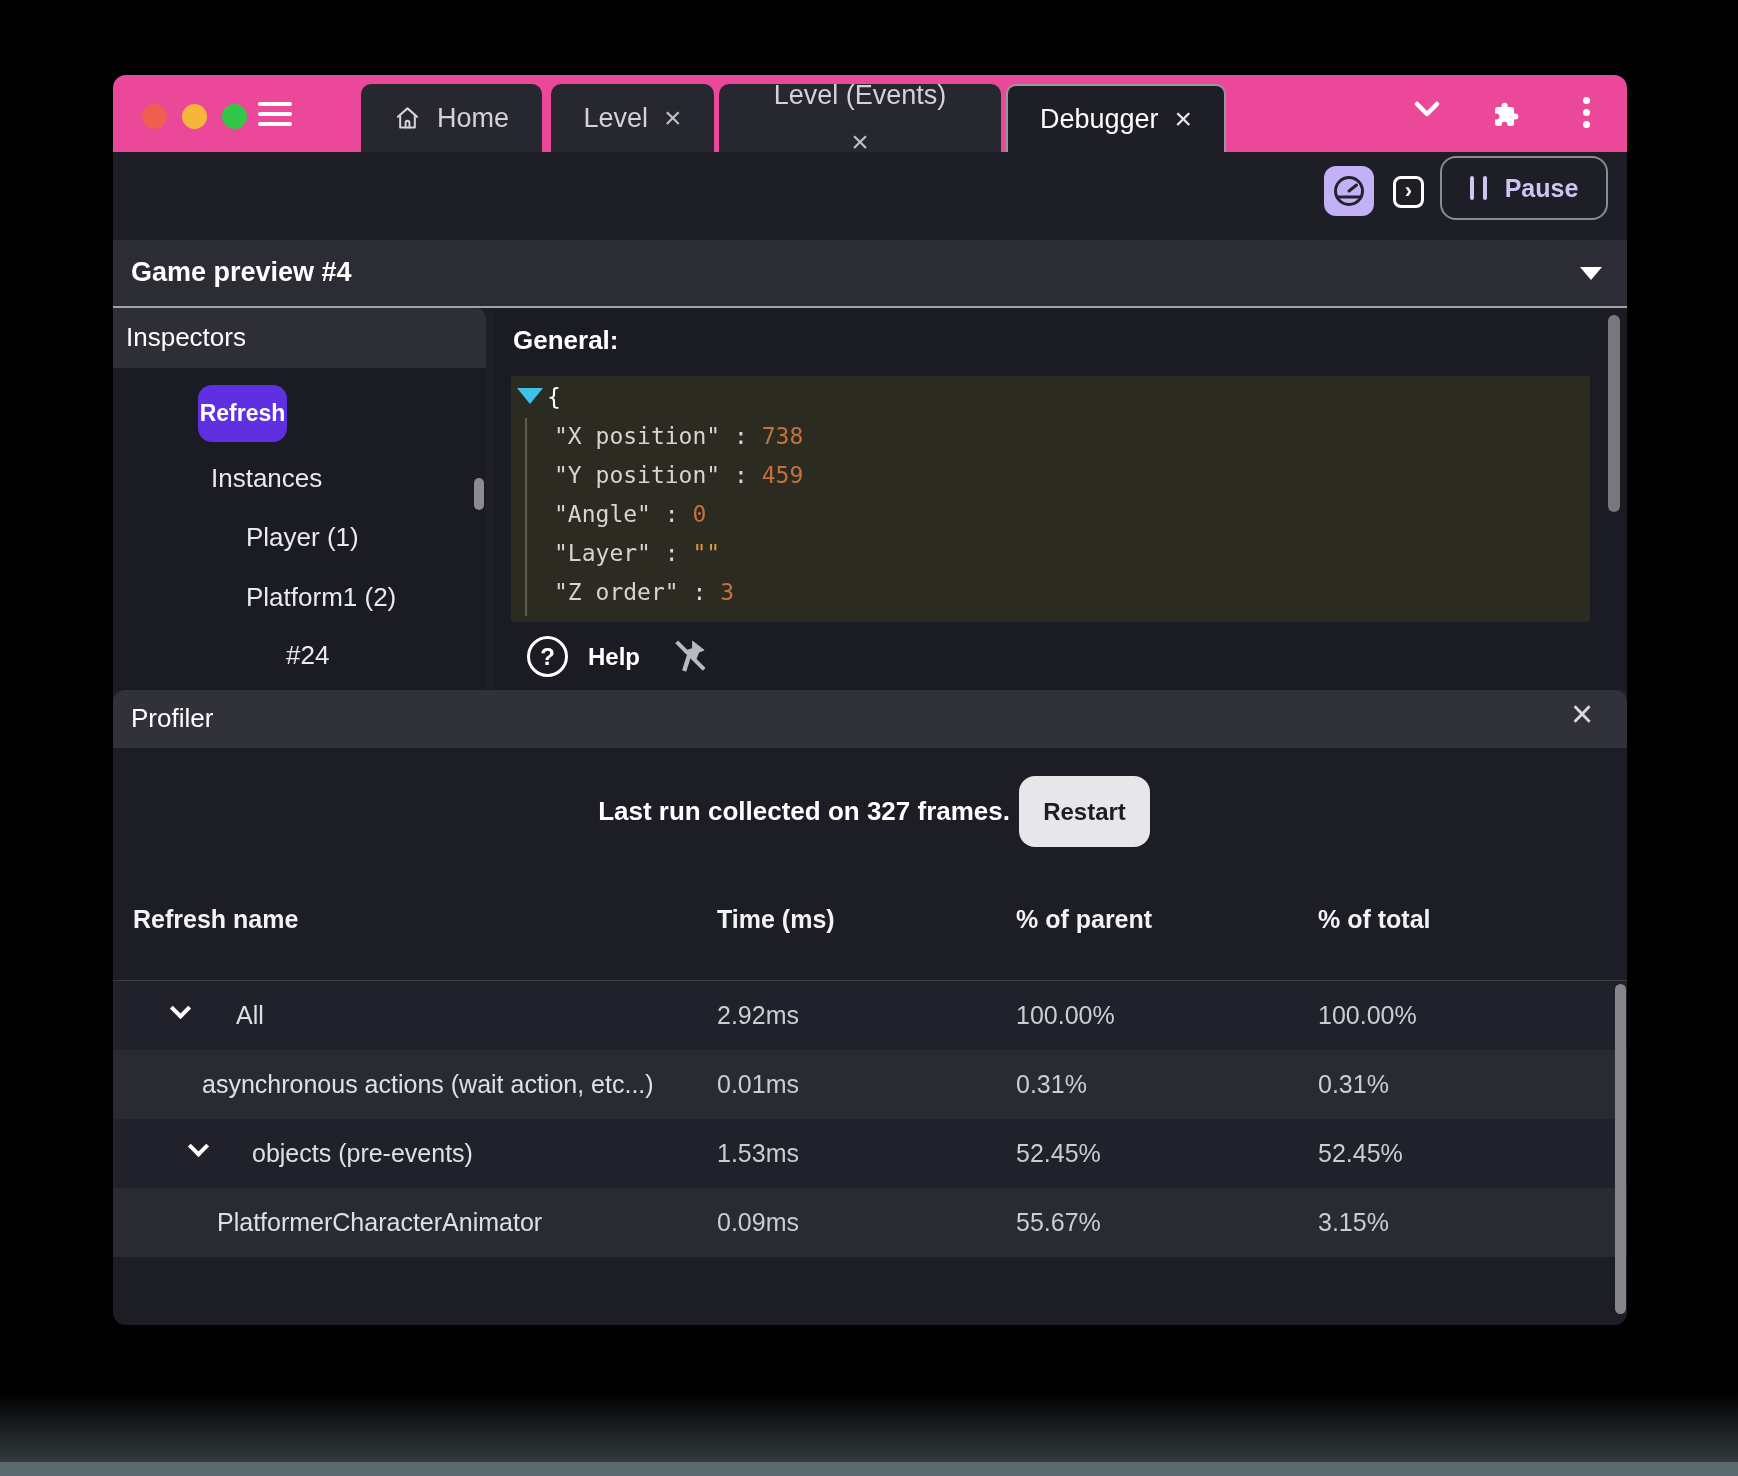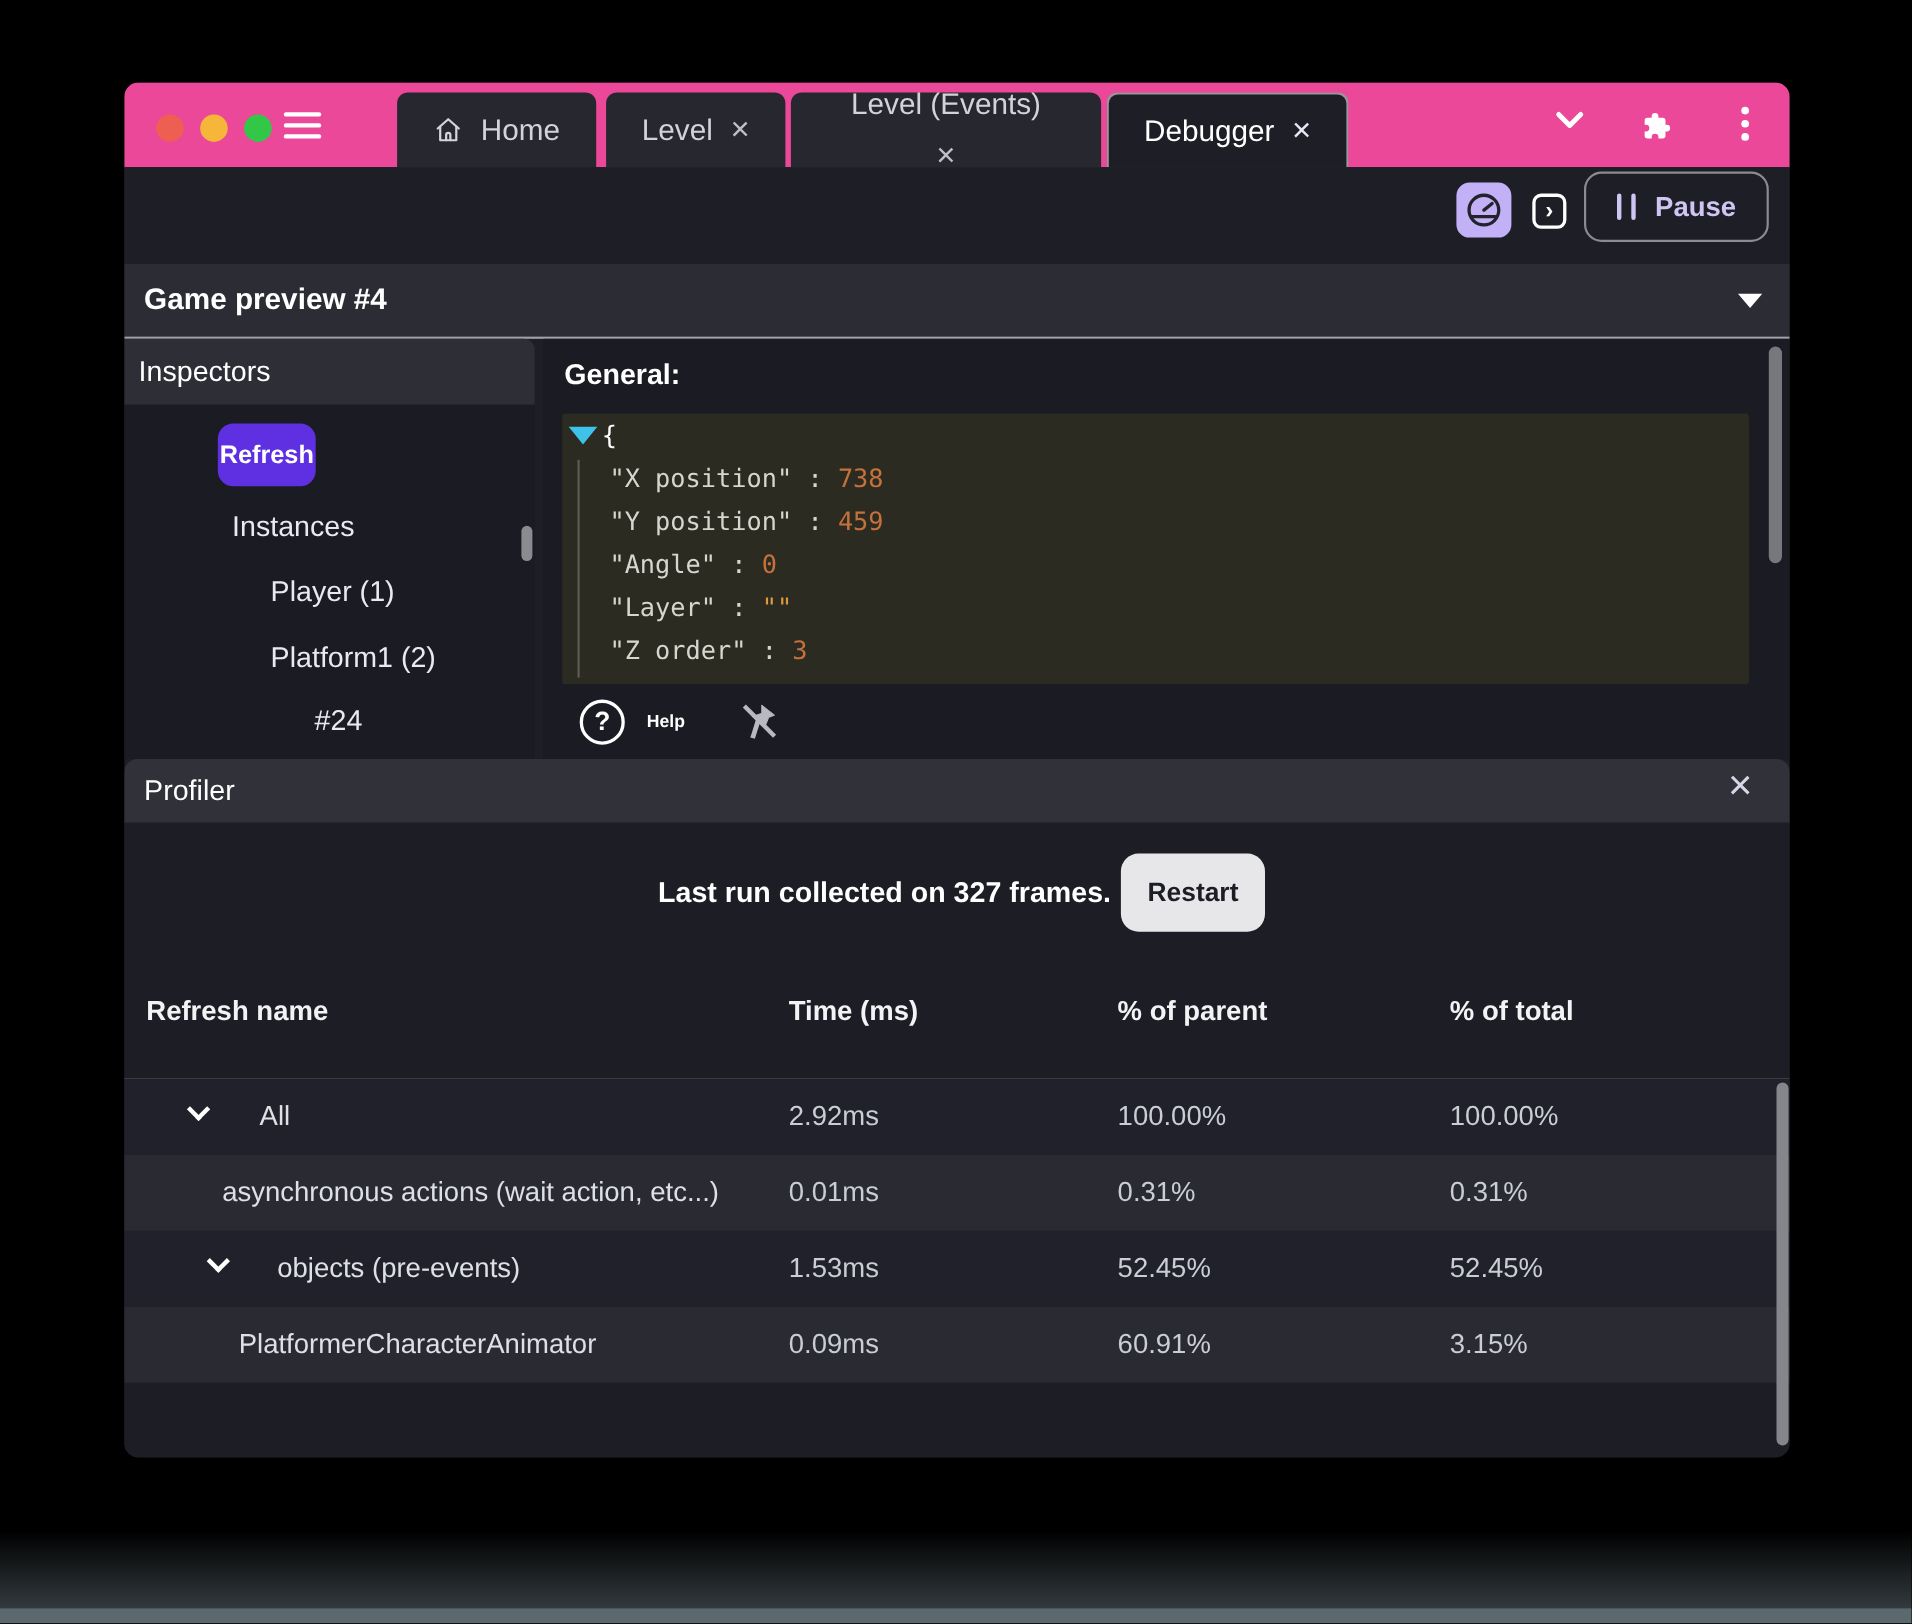--- a/index.html
+++ b/index.html
@@ -90,21 +90,21 @@
   .code-guide { position:absolute; left:14px; top:42px; width:2px; height:198px; background:#5c5c50; }
   .code-line { position:absolute; left:43px; white-space:pre; }
   .cl-0 { top:47px; } .cl-1 { top:86px; } .cl-2 { top:125px; } .cl-3 { top:164px; } .cl-4 { top:203px; }
   .code-num { color:#c4713c; }
   .code-str { color:#dd9a3f; }
   .gen-scroll { position:absolute; left:1114px; top:7px; width:12px; height:197px;
     background:#77777d; border-radius:6px; cursor:pointer; }
   .help-btn { position:absolute; left:33px; top:328px; display:flex; align-items:center; gap:20px; cursor:pointer; }
   .help-circle { width:41px; height:41px; border:3.5px solid #fff; border-radius:50%;
     display:flex; align-items:center; justify-content:center; color:#fff; font-size:24px; font-weight:bold; }
-  .help-label { color:#fff; font-size:16px; font-weight:bold; }
+  .help-label { color:#fff; font-size:24px; font-weight:bold; }
   .pin-btn { position:absolute; left:176px; top:326px; width:40px; height:44px; cursor:pointer; }
 
   
   .prof-header { position:absolute; left:0; top:615px; width:1514px; height:58px;
     background:#31313a; border-radius:12px 12px 0 0; }
   .prof-title { position:absolute; left:18px; top:13px; font-size:26px; color:#fff; }
   .prof-close { position:absolute; left:1458px; top:3px; font-size:38px; color:#d9d6e8; cursor:pointer; }
   .prof-body { position:absolute; left:0; top:673px; width:1514px; height:577px; background:#1d1d26; }
 
   .prof-status { position:absolute; left:0; top:48px; width:897px; text-align:right;
@@ -293,21 +293,21 @@
       <div class="prow prow-dark r2">
         <span class="chev chev-obj"></span>
         <span class="col-name rname n-obj" style="left: 139px; position: absolute;">objects (pre-events)</span>
         <span class="col-time" style="position: absolute;">1.53ms</span>
         <span class="col-parent" style="position: absolute;">52.45%</span>
         <span class="col-total" style="position: absolute;">52.45%</span>
       </div>
       <div class="prow prow-light r3">
         <span class="col-name rname n-plat" style="left: 104px; position: absolute;">PlatformerCharacterAnimator</span>
         <span class="col-time" style="position: absolute;">0.09ms</span>
-        <span class="col-parent" style="position: absolute;">60.91%</span>
+        <span class="col-parent" style="position: absolute;">55.67%</span>
         <span class="col-total" style="position: absolute;">3.15%</span>
       </div>
 
       <span class="prof-scroll"></span>
     </div>
 
   </div>
 </div>
 
 </body></html>

